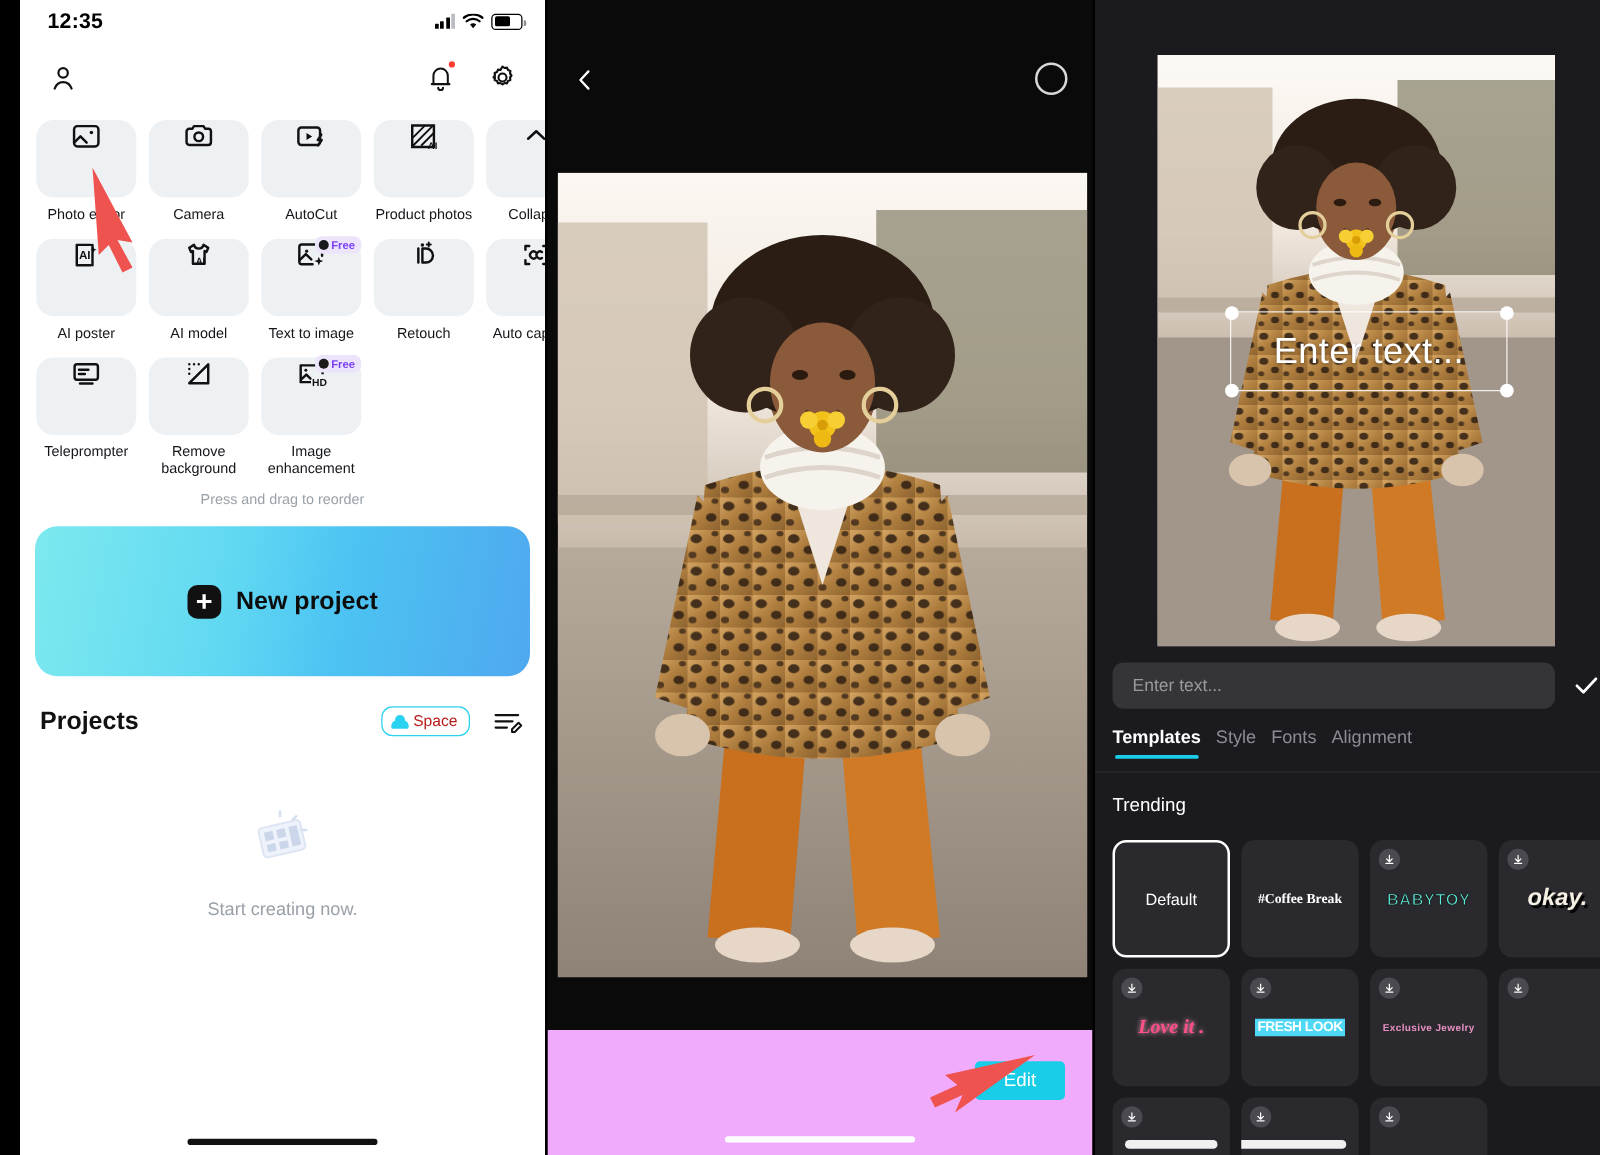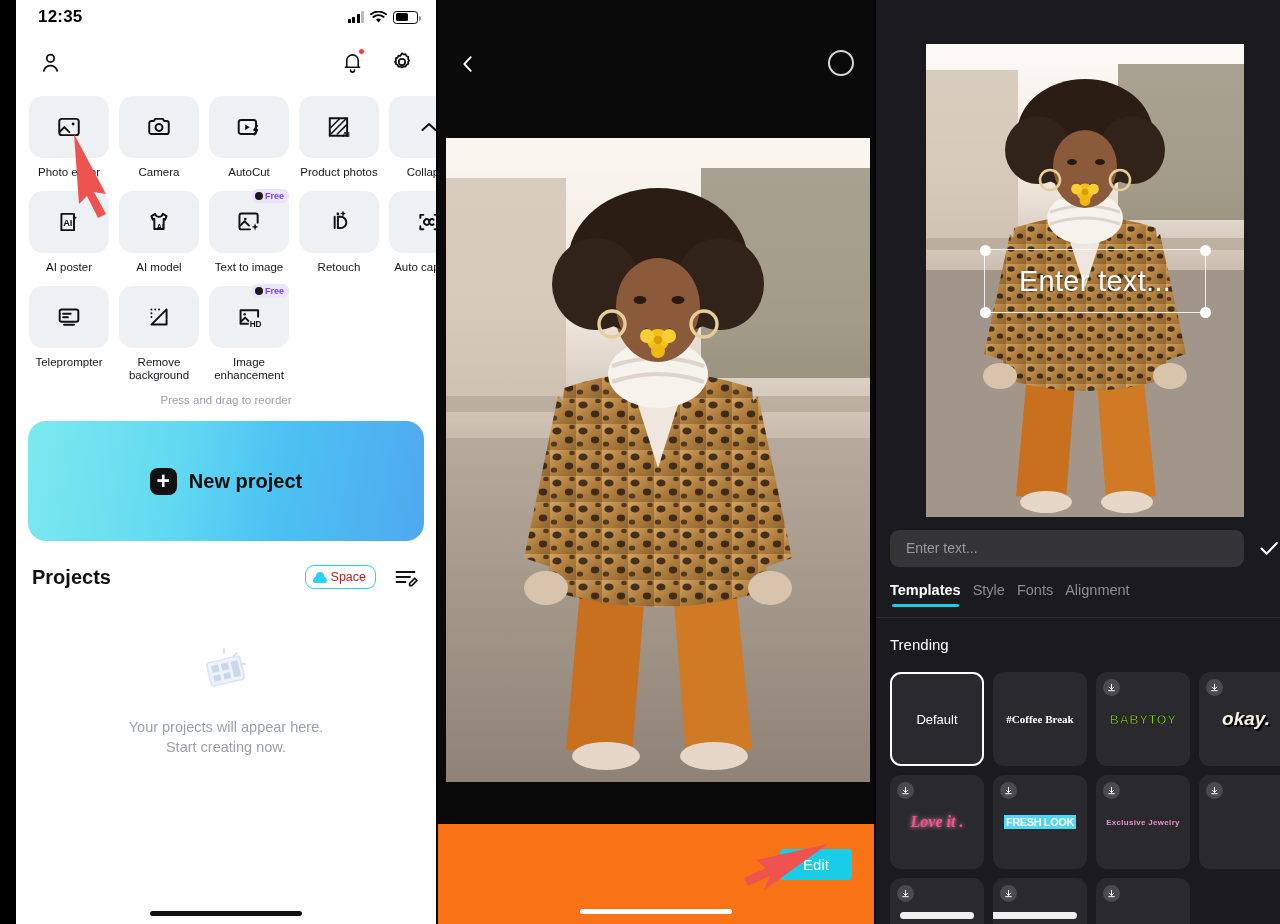--- a/index.html
+++ b/index.html
@@ -41,21 +41,21 @@
   .appbar-right { display: flex; align-items: center; gap: 22px; }
   .icbtn { width: 28px; height: 28px; display:flex; align-items:center; justify-content:center; position:relative; }
   .dot-red { position:absolute; top: 0px; right: 1px; width:7px; height:7px; border-radius:50%;
              background:#ff3b30; border:1.5px solid #fff;}
 
   .tools { padding: 6px 8px 0 8px; }
   .tool-row { display:flex; }
   .tool { width: 80px; margin: 0 5px 4px 5px; display:flex; flex-direction:column; align-items:center; position:relative; }
   .tool .tile {
     width: 80px; height: 62px; border-radius: 14px; background:#eef1f4;
-    display:flex; align-items:center; justify-content:center;
+    display:flex; justify-content:center;
   }
   .tool .tlabel {
     margin-top: 8px; font-size: 11.5px; color: #14161a; text-align:center; line-height: 13px;
     max-width: 84px;
   }
   .free-badge {
     position: absolute; top: -2px; right: 0px; z-index: 3;
     background:#ece4fb; color:#7b3ff2; font-size: 9px; font-weight: bold;
     padding: 1px 5px 1px 3px; border-radius: 6px;
     display:flex; align-items:center; gap:2px; line-height: 12px;
@@ -98,21 +98,21 @@
     position: relative; width: 440px; height: 924px; background:#0a0a0a;
     flex: 0 0 440px; overflow: hidden;
     border-left: 2px solid #000; border-right: 2px solid #000;
   }
   .p2-top { height: 138px; position:relative; }
   .p2-back { position:absolute; left: 16px; top: 50px; width: 28px; height: 28px;
              display:flex; align-items:center; justify-content:center; }
   .p2-circle { position:absolute; right: 20px; top: 50px; width: 26px; height: 26px;
                border-radius:50%; border: 2px solid #d8d8d8; }
   .p2-photo { position:absolute; left: 8px; top: 138px; width: 424px; height: 644px; overflow:hidden; }
-  .p2-bottom { position:absolute; left:0; bottom:0; width:100%; height: 100px; background:#f97316; }
+  .p2-bottom { position:absolute; left:0; bottom:0; width:100%; height: 100px; background:#f0abfc; }
   .edit-btn {
     position:absolute; right: 22px; bottom: 44px; width: 72px; height: 31px; border-radius: 4px;
     background:#19cde8; display:flex; align-items:center; justify-content:center;
     color:#fff; font-size: 15px; font-weight: 500;
   }
   .p2-home { position:absolute; bottom: 10px; left:50%; transform:translateX(-50%);
              width: 152px; height: 5px; border-radius: 3px; background:#fff; }
 
   
   .panel3 { position:relative; width: 420px; height:924px; background:#1b1b1f; flex: 0 0 420px; overflow:hidden; }
@@ -381,21 +381,20 @@
           <rect x="12" y="12" width="34" height="24" rx="3" fill="#eef2fb" stroke="#dde4f2" stroke-width="1.6"></rect>
           <rect x="16" y="16" width="7" height="7" fill="#ccd6ea"></rect>
           <rect x="16" y="26" width="7" height="6" fill="#ccd6ea"></rect>
           <rect x="26" y="16" width="7" height="7" fill="#ccd6ea"></rect>
           <rect x="26" y="26" width="7" height="6" fill="#ccd6ea"></rect>
           <rect x="36" y="16" width="7" height="16" fill="#ccd6ea"></rect>
         </g>
         <path d="M27 6v-4M37 9l3-3M44 17h4" stroke="#d6e0f0" stroke-width="2" stroke-linecap="round" fill="none"></path>
       </svg>
       <div class="emsg">
-        <div>Your projects will appear here.</div>
         <div>Start creating now.</div>
       </div>
     </div>
 
     <div class="homebar"></div>
 
     <svg class="arrow" style="left:50px; top:130px" width="90" height="90" viewBox="0 0 90 90">
       <path d="M8 4 L40 64 L28 62 L40 84 L32 88 L21 66 L13 74 Z" fill="#ef5350"></path>
     </svg>
   </div>
@@ -590,21 +589,21 @@
       </div>
       <div class="tpl">
         <span class="tpl-label" style="color:#fff; font-family:'Liberation Serif',serif; font-weight:bold; font-size:11px">#Coffee Break</span>
       </div>
       <div class="tpl">
         <span class="dl">
           <svg width="9" height="9" viewBox="0 0 24 24" fill="none" stroke="#fff" stroke-width="2.6">
               <path d="M12 3.5v13M6 11l6 6 6-6M4.5 20.5h15" stroke-linecap="round" stroke-linejoin="round"></path>
             </svg>
         </span>
-        <span class="tpl-label" style="color:#84cc16; font-weight:bold; font-size:13px; letter-spacing:.5px; -webkit-text-stroke:.8px #1b1b1f">BABYTOY</span>
+        <span class="tpl-label" style="color:#5eead4; font-weight:bold; font-size:13px; letter-spacing:.5px; -webkit-text-stroke:.8px #1b1b1f">BABYTOY</span>
       </div>
 
       <div class="tpl">
         <span class="dl">
           <svg width="9" height="9" viewBox="0 0 24 24" fill="none" stroke="#fff" stroke-width="2.6">
               <path d="M12 3.5v13M6 11l6 6 6-6M4.5 20.5h15" stroke-linecap="round" stroke-linejoin="round"></path>
             </svg>
         </span>
         <span class="tpl-label" style="color:#f6f0e4; font-weight:bold; font-style:italic; font-size:19px; text-shadow:2px 2px 0 #000">okay.</span>
       </div>

